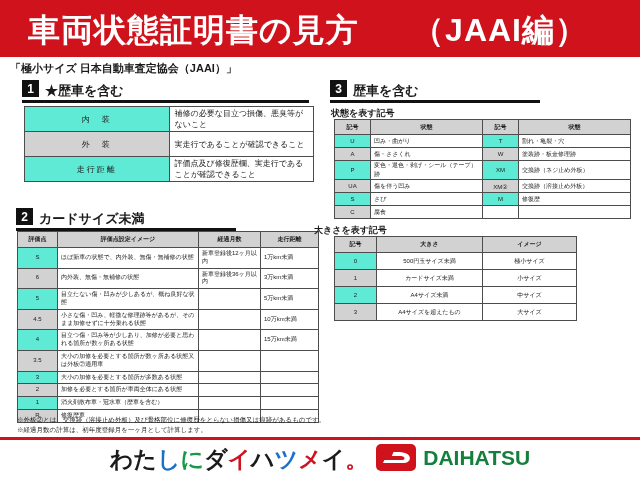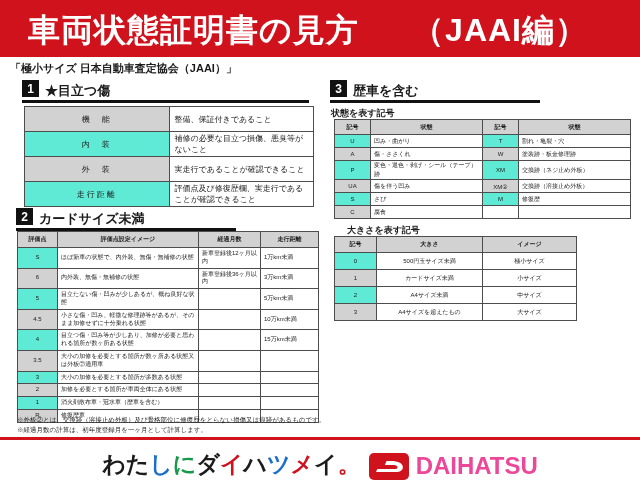--- a/index.html
+++ b/index.html
@@ -35,48 +35,44 @@
   .t-cond td{height:12px;padding:0 3px;}
   .t-cond .sym{text-align:center;padding:0;}
   .t-size{left:334px;top:236px;width:242px;font-size:6px;}
   .t-size th{height:13px;}
   .t-size td{height:14px;text-align:center;}
   .mini-label{position:absolute;font-size:9px;font-weight:bold;}
   
   .footnotes{position:absolute;left:17px;top:415px;font-size:6.5px;line-height:1.5;}
   .red-line{position:absolute;left:0;top:437px;width:640px;height:3px;background:#d0121c;}
   .footer{position:absolute;left:0;top:444px;width:640px;height:36px;display:flex;
-          align-items:flex-end;justify-content:center;gap:8px;}
+          align-items:flex-start;justify-content:center;gap:8px;}
   .slogan{font-size:23px;font-weight:bold;letter-spacing:0px;white-space:nowrap;}
   .d-logo{display:flex;align-items:center;gap:7px;}
   .d-mark{width:40px;height:27px;flex:0 0 auto;}
-  .d-word{color:#ec4899;font-weight:bold;font-size:24px;letter-spacing:0px;}
+  .d-word{color:#15803d;font-weight:bold;font-size:21px;letter-spacing:0px;}
 </style>
 </head>
 <body>
 
 <div class="page">
 
   <div class="header-bar">
     <span>車両状態証明書の見方</span>
     <span>（JAAI編）</span>
   </div>
 
   <div class="subtitle">「極小サイズ 日本自動車査定協会（JAAI）」</div>
 
   <div class="sec-head" style="left:22px;top:80px;width:287px;">
     <span class="sec-num">1</span>
-    <span class="sec-title">★目立つ傷</span>
+    <span class="sec-title">★歴車を含む</span>
   </div>
   <table class="t-star">
     <tbody>
-        <tr>
-          <td class="lbl gy">機　能</td>
-          <td class="desc">整備、保証付きであること</td>
-        </tr>
         <tr>
           <td class="lbl lt">内　装</td>
           <td class="desc">補修の必要な目立つ損傷、悪臭等がないこと</td>
         </tr>
         <tr>
           <td class="lbl gy">外　装</td>
           <td class="desc">実走行であることが確認できること</td>
         </tr>
         <tr>
           <td class="lbl lt">走行距離</td>
@@ -222,21 +218,21 @@
         </tr>
         <tr>
           <td class="sym gy">C</td>
           <td class="">腐食</td>
           <td class="sym "></td>
           <td class=""></td>
         </tr>
       </tbody>
   </table>
 
-  <div class="mini-label" style="left:347px;top:224px;">大きさを表す記号</div>
+  <div class="mini-label" style="left:314px;top:224px;">大きさを表す記号</div>
   <table class="t-size">
     <colgroup>
         <col style="width:42px">
         <col style="width:106px">
         <col style="width:94px">
       </colgroup>
     <thead>
         <tr>
       <th>記号</th>
       <th>大きさ</th>

